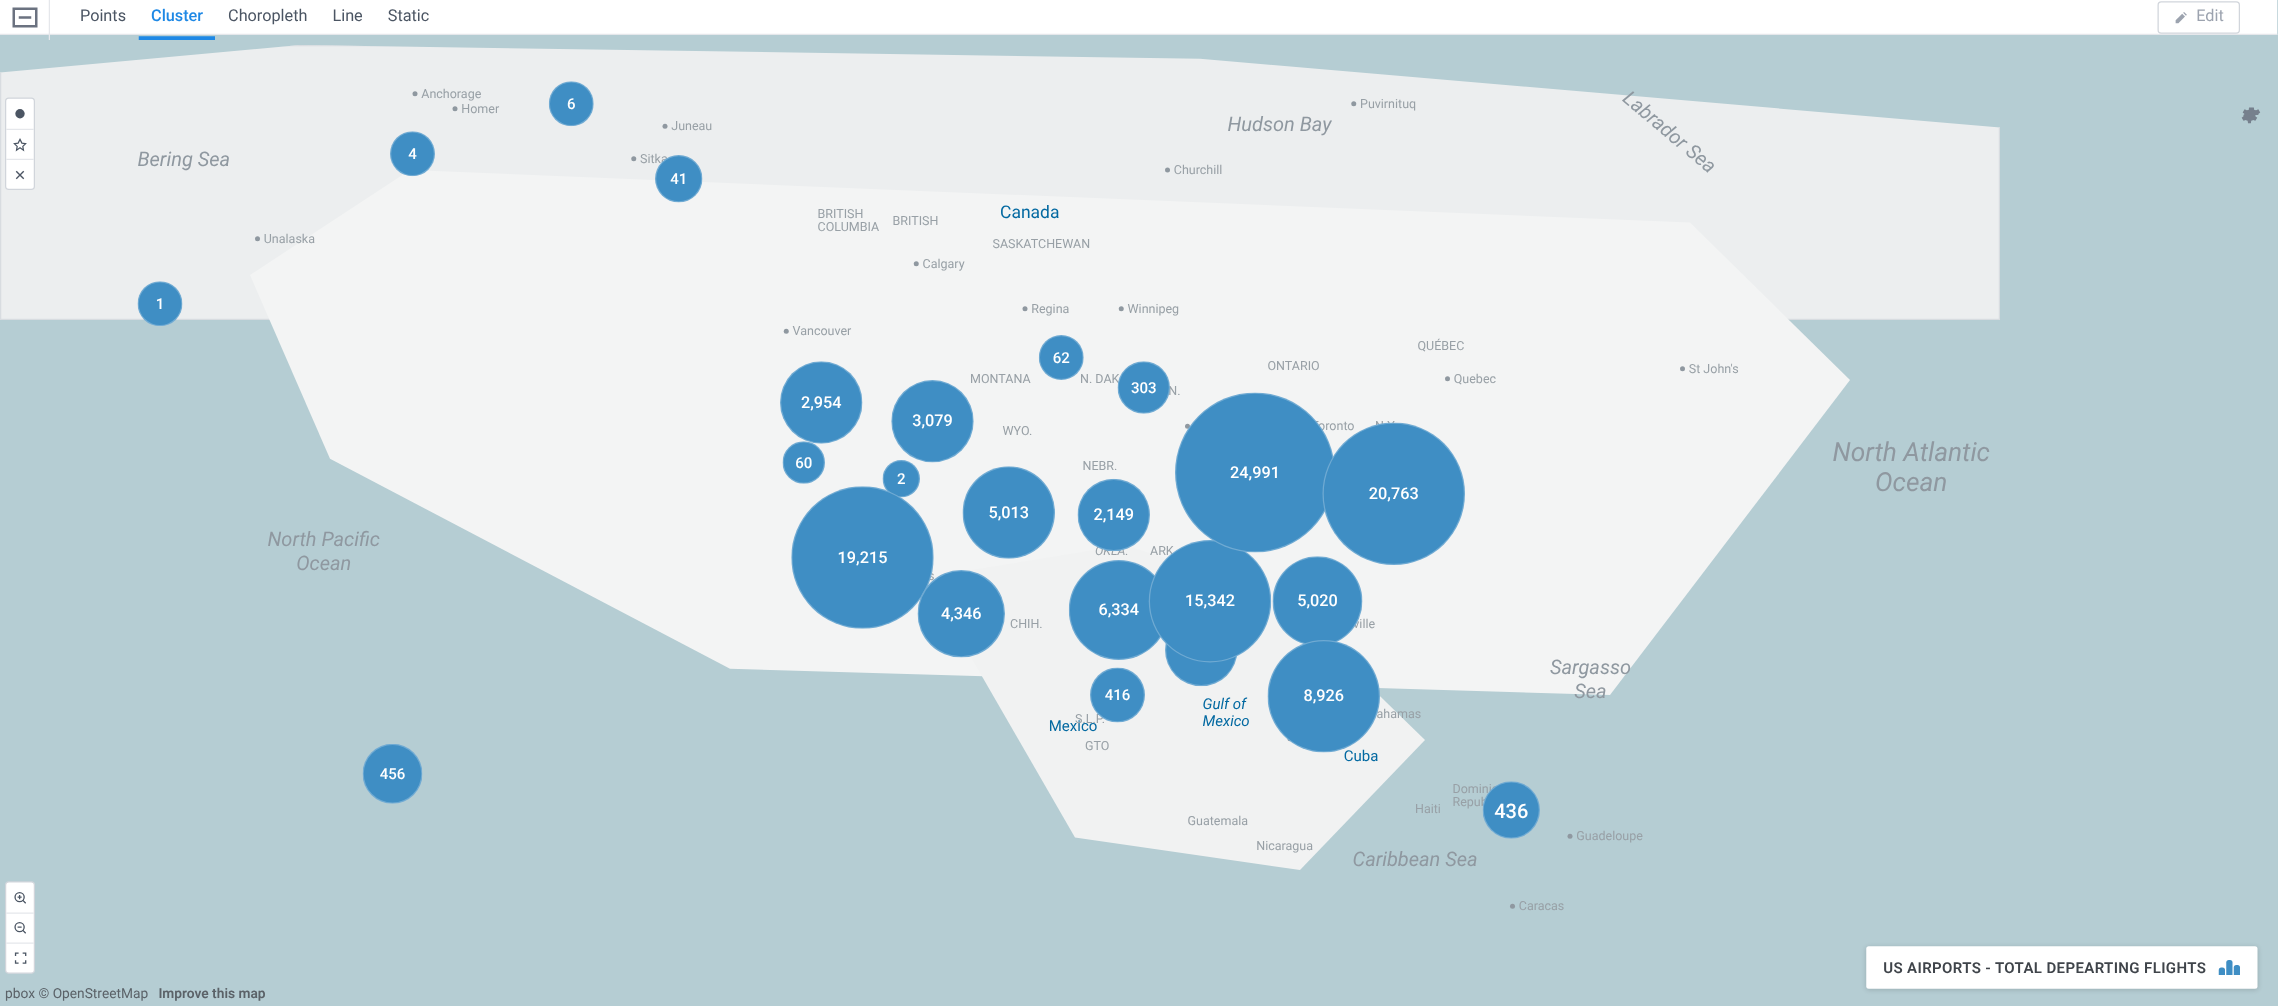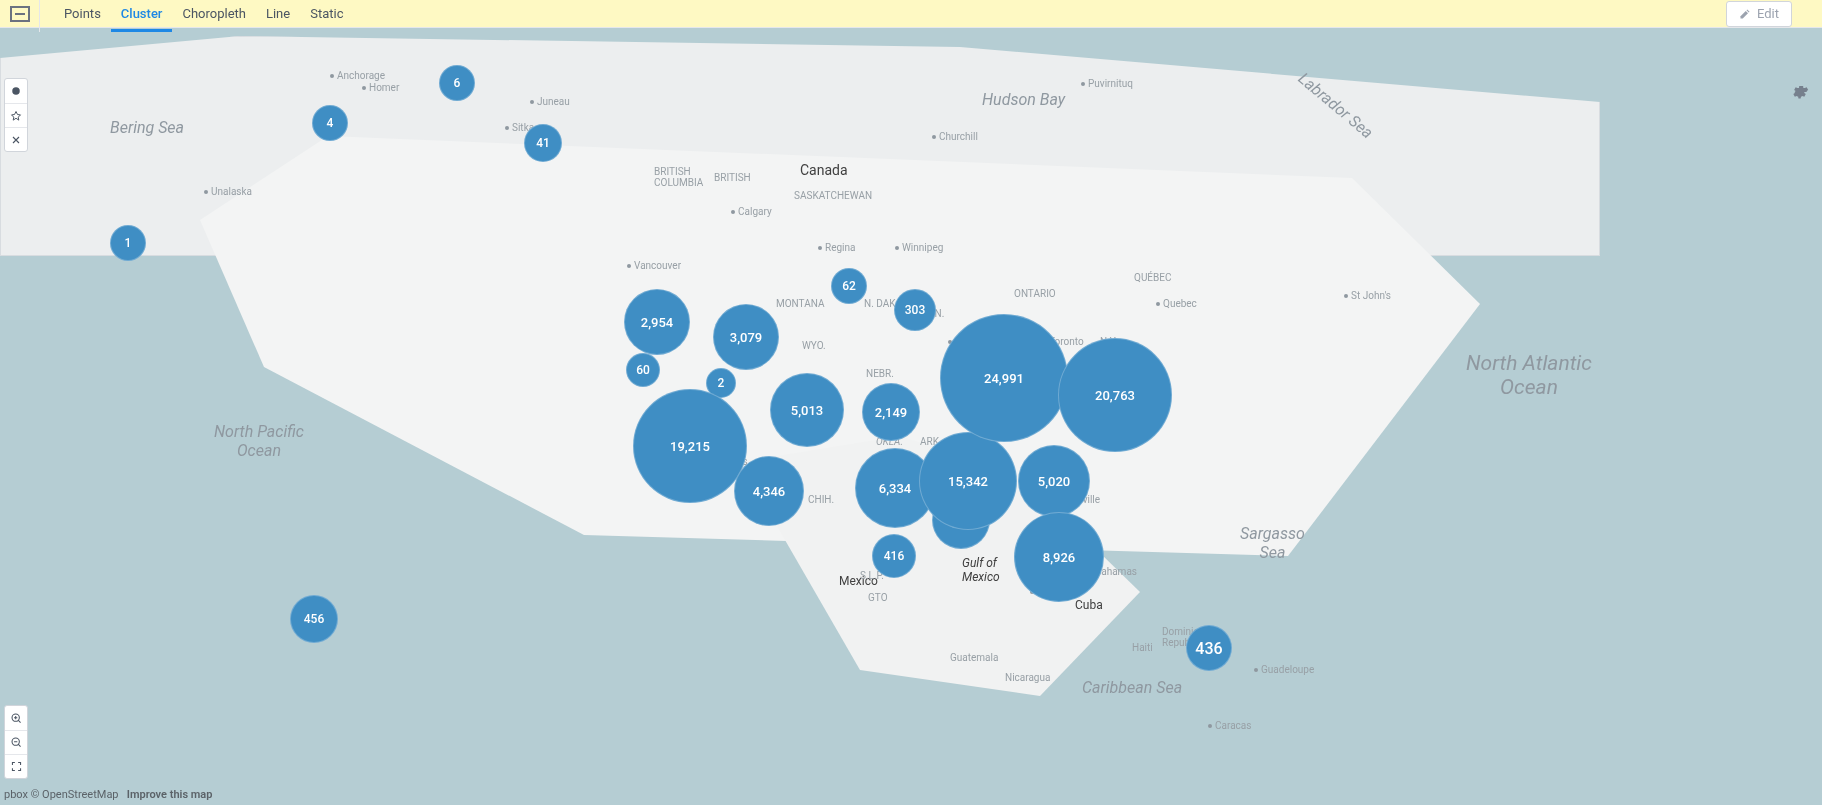--- a/index.html
+++ b/index.html
@@ -2,21 +2,21 @@
 <html><head>
 <meta charset="utf-8">
 <style>
   * { box-sizing: border-box; margin: 0; padding: 0; }
   html, body { width: 100%; height: 100%; font-family: -apple-system, BlinkMacSystemFont, "Segoe UI", Roboto, Helvetica, Arial, sans-serif; overflow: hidden; }
   body { background: #b5cdd3; position: relative; }
 
   
   .toolbar {
     position: absolute; top: 0; left: 0; right: 0; height: 28px;
-    background: #fef9c3; border-bottom: 1px solid #e5e7eb;
+    background: #ffffff; border-bottom: 1px solid #e5e7eb;
     display: flex; align-items: center; z-index: 50;
   }
   .toolbar-icon-box {
     width: 40px; height: 36px; display: flex; align-items: center; justify-content: center;
     border-right: 1px solid #e5e7eb;
   }
   .toolbar-icon-box .iconbox {
     width: 20px; height: 16px; border: 2px solid #6b7280; position: relative; display:flex; align-items:center;
   }
   .toolbar-icon-box .iconbox::after {
@@ -56,21 +56,21 @@
     background:#f3f4f4; border:none;
   }
   .land.mex { left:740px; top:400px; width:400px; height:260px;
     clip-path: polygon(0% 10%, 40% 0%, 70% 15%, 100% 60%, 75% 100%, 30% 90%);
     background:#f1f2f2; border:none;
   }
 
   .map-text {
     position:absolute; color:#8f98a0; font-style:italic; font-size:16px; pointer-events:none;
   }
-  .map-text.small { font-size:12px; font-style:normal; color:#404040; }
+  .map-text.small { font-size:12px; font-style:normal; color:#0369a1; }
   .map-text.tiny { font-size:10px; font-style:normal; color:#98a0a6; }
   .map-text.city-dot::before {
     content:""; display:inline-block; width:4px; height:4px; border-radius:50%; background:#8f98a0; margin-right:3px; vertical-align:middle;
   }
 
   .cluster {
     position:absolute; border-radius:50%; background:#3f8ec4;
     display:flex; align-items:center; justify-content:center;
     color:#fff; font-size:13px; font-weight:500; cursor:pointer;
     border:1px solid rgba(255,255,255,0.25);
@@ -289,13 +289,21 @@
     &nbsp;
     <span class="bold">Improve this map</span>
   </div>
 
   <div class="gear">
     <svg viewBox="0 0 24 24" width="18" height="18">
         <path fill="#6b7280" d="M12 8a4 4 0 100 8 4 4 0 000-8zm9 4a7 7 0 00-.1-1.2l2-1.6-2-3.4-2.4 1a7 7 0 00-2-.1l-.4-2.6H11l-.4 2.6a7 7 0 00-2 .1l-2.4-1-2 3.4 2 1.6A7 7 0 005 12c0 .4 0 .8.1 1.2l-2 1.6 2 3.4 2.4-1c.6.4 1.3.7 2 .9l.4 2.6h3l.4-2.6c.7-.2 1.4-.5 2-.9l2.4 1 2-3.4-2-1.6c.1-.4.1-.8.1-1.2z" opacity="0.85"></path>
       </svg>
   </div>
 
+  <div class="legend">
+    <span>US AIRPORTS - TOTAL DEPEARTING FLIGHTS</span>
+    <span class="legend-swatch">
+        <span></span>
+        <span></span>
+        <span></span>
+      </span>
+  </div>
 </div>
 
 </body></html>

